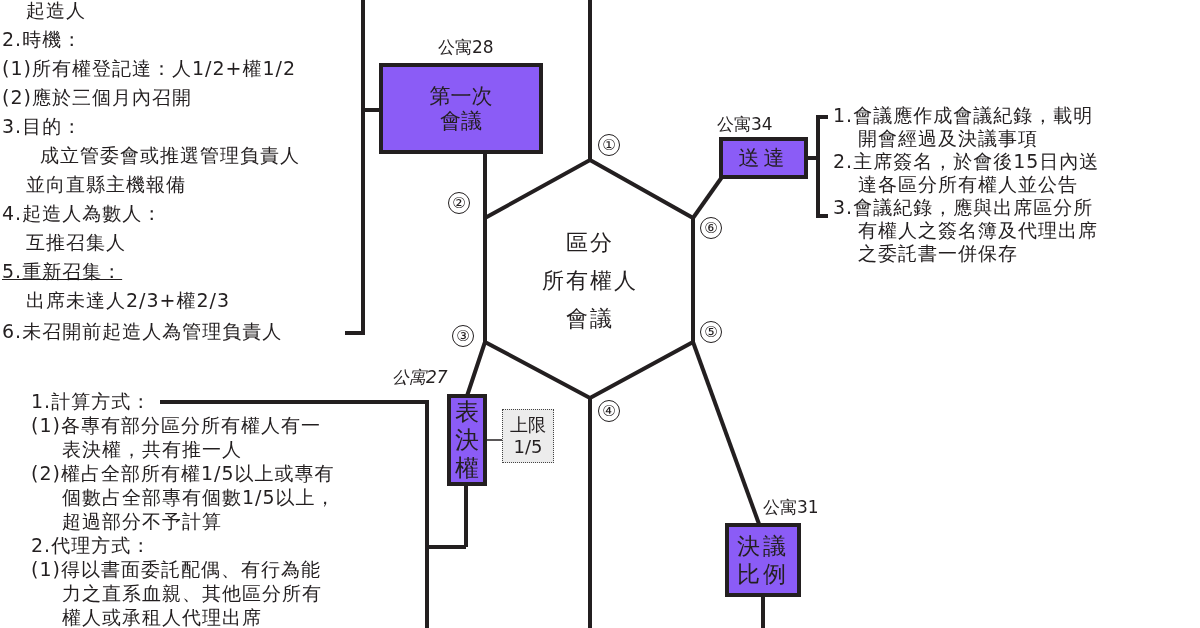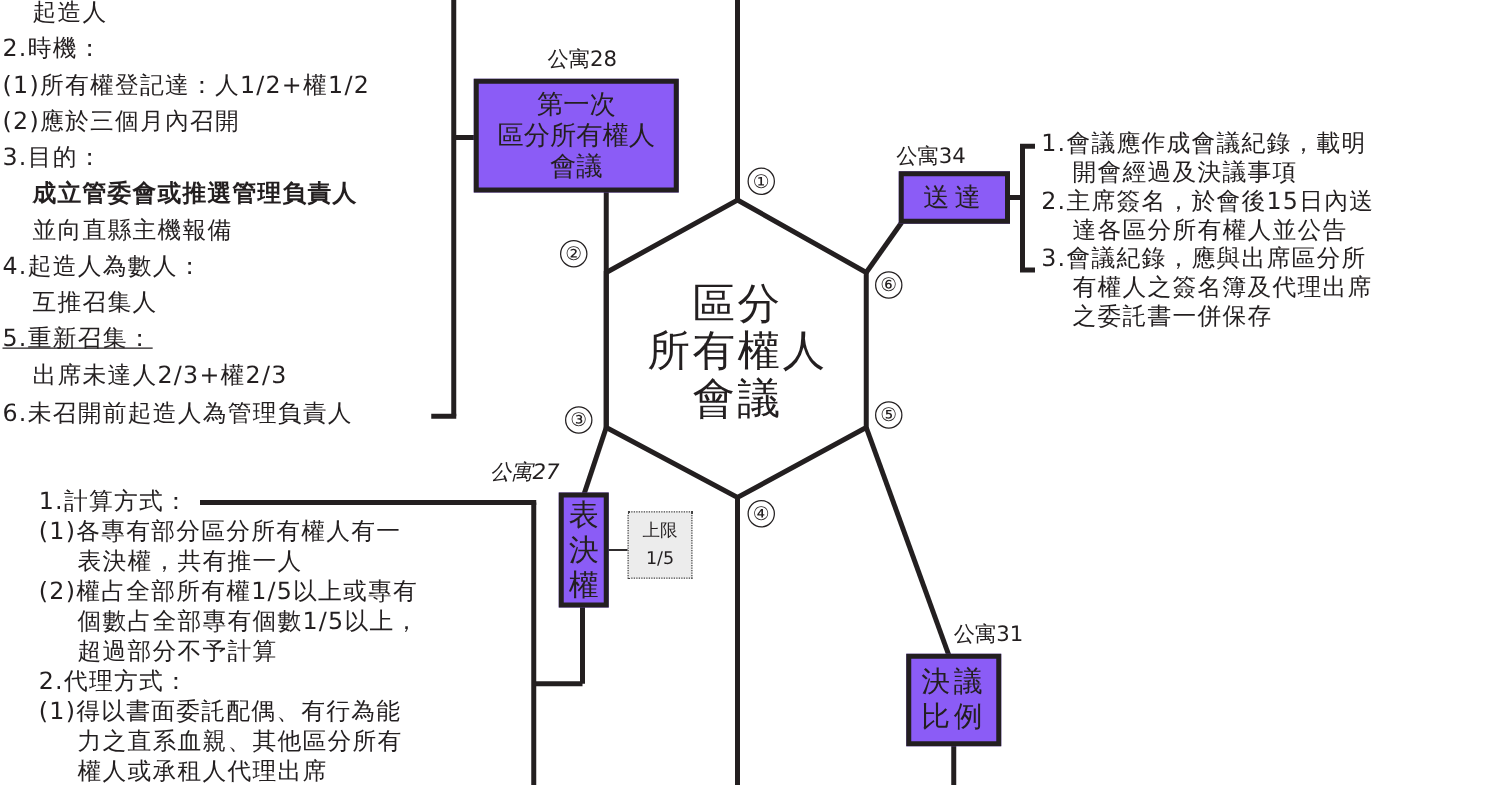--- a/index.html
+++ b/index.html
@@ -6,24 +6,24 @@
     body { width: 1200px; height: 628px; position: relative; overflow: hidden;
            font-family: "DejaVu Sans", "Liberation Sans", sans-serif; color: #231f20; }
     svg.lines { position: absolute; left: 0; top: 0; }
     .t { position: absolute; white-space: nowrap; font-size: 19px; line-height: 29px; letter-spacing: 1px; }
     .box { position: absolute; box-sizing: border-box; border: 4px solid #231f20; background: #8b5cf6;
            display: flex; flex-direction: column; align-items: center; justify-content: center; }
     .box span { display: block; font-size: 21px; line-height: 25px; text-align: center; white-space: nowrap; }
     .label { position: absolute; font-size: 17px; white-space: nowrap; }
     .circ { position: absolute; width: 22px; height: 22px; border: 1.5px solid #231f20; border-radius: 50%;
             box-sizing: border-box; font-size: 15px; line-height: 20px; text-align: center; background: #fff; }
-    .center { position: absolute; text-align: center; font-size: 34px; line-height: 38px; letter-spacing: 2px; }
+    .center { position: absolute; text-align: center; font-size: 22px; line-height: 38px; letter-spacing: 2px; }
     .dotted { position: absolute; box-sizing: border-box; border: 1.5px dotted #444; background: #ececec;
               display: flex; flex-direction: column; align-items: center; justify-content: center; }
-    .dotted span { font-size: 14px; line-height: 22px; }
+    .dotted span { font-size: 18px; line-height: 22px; }
     .vbox span { font-size: 24px; line-height: 28px; }
   </style>
 </head>
 <body>
 
 <svg class="lines" width="1200" height="628">
   <g stroke="#231f20" stroke-width="4" fill="none" stroke-linejoin="miter">
 
     <polygon points="590,160 693,218 693,342 590,398 485,342 485,218"></polygon>
 
@@ -53,32 +53,31 @@
     <line x1="763" y1="596" x2="763" y2="628"></line>
   </g>
   <line x1="486" y1="440" x2="503" y2="440" stroke="#231f20" stroke-width="1.5"></line>
 </svg>
 
 <div class="t" style="left:26px; top:-4px;">起造人</div>
 <div class="t" style="left:2px;  top:25px;">2.時機：</div>
 <div class="t" style="left:2px;  top:54px;">(1)所有權登記達：人1/2+權1/2</div>
 <div class="t" style="left:2px;  top:83px;">(2)應於三個月內召開</div>
 <div class="t" style="left:2px;  top:112px;">3.目的：</div>
-<div class="t" style="left:26px; top:141px;font-weight:bold;">成立管委會或推選管理負責人</div>
+<div class="t" style="left:40px; top:141px;">成立管委會或推選管理負責人</div>
 <div class="t" style="left:26px; top:170px;">並向直縣主機報備</div>
 <div class="t" style="left:2px;  top:199px;">4.起造人為數人：</div>
 <div class="t" style="left:26px; top:228px;">互推召集人</div>
 <div class="t" style="left:2px;  top:257px;text-decoration:underline;">5.重新召集：</div>
 <div class="t" style="left:26px; top:286px;">出席未達人2/3+權2/3</div>
 <div class="t" style="left:2px;  top:317px;">6.未召開前起造人為管理負責人</div>
 
 <div class="label" style="left:438px; top:36px;">公寓28</div>
 <div class="box" style="left:379px; top:63px; width:164px; height:91px;">
   <span>第一次</span>
-  <span>區分所有權人</span>
   <span>會議</span>
 </div>
 
 <div class="center" style="left:505px; top:224px; width:170px;">
   <div>區分</div>
   <div>所有權人</div>
   <div>會議</div>
 </div>
 
 <div class="circ" style="left:598px; top:134px;">①</div>

